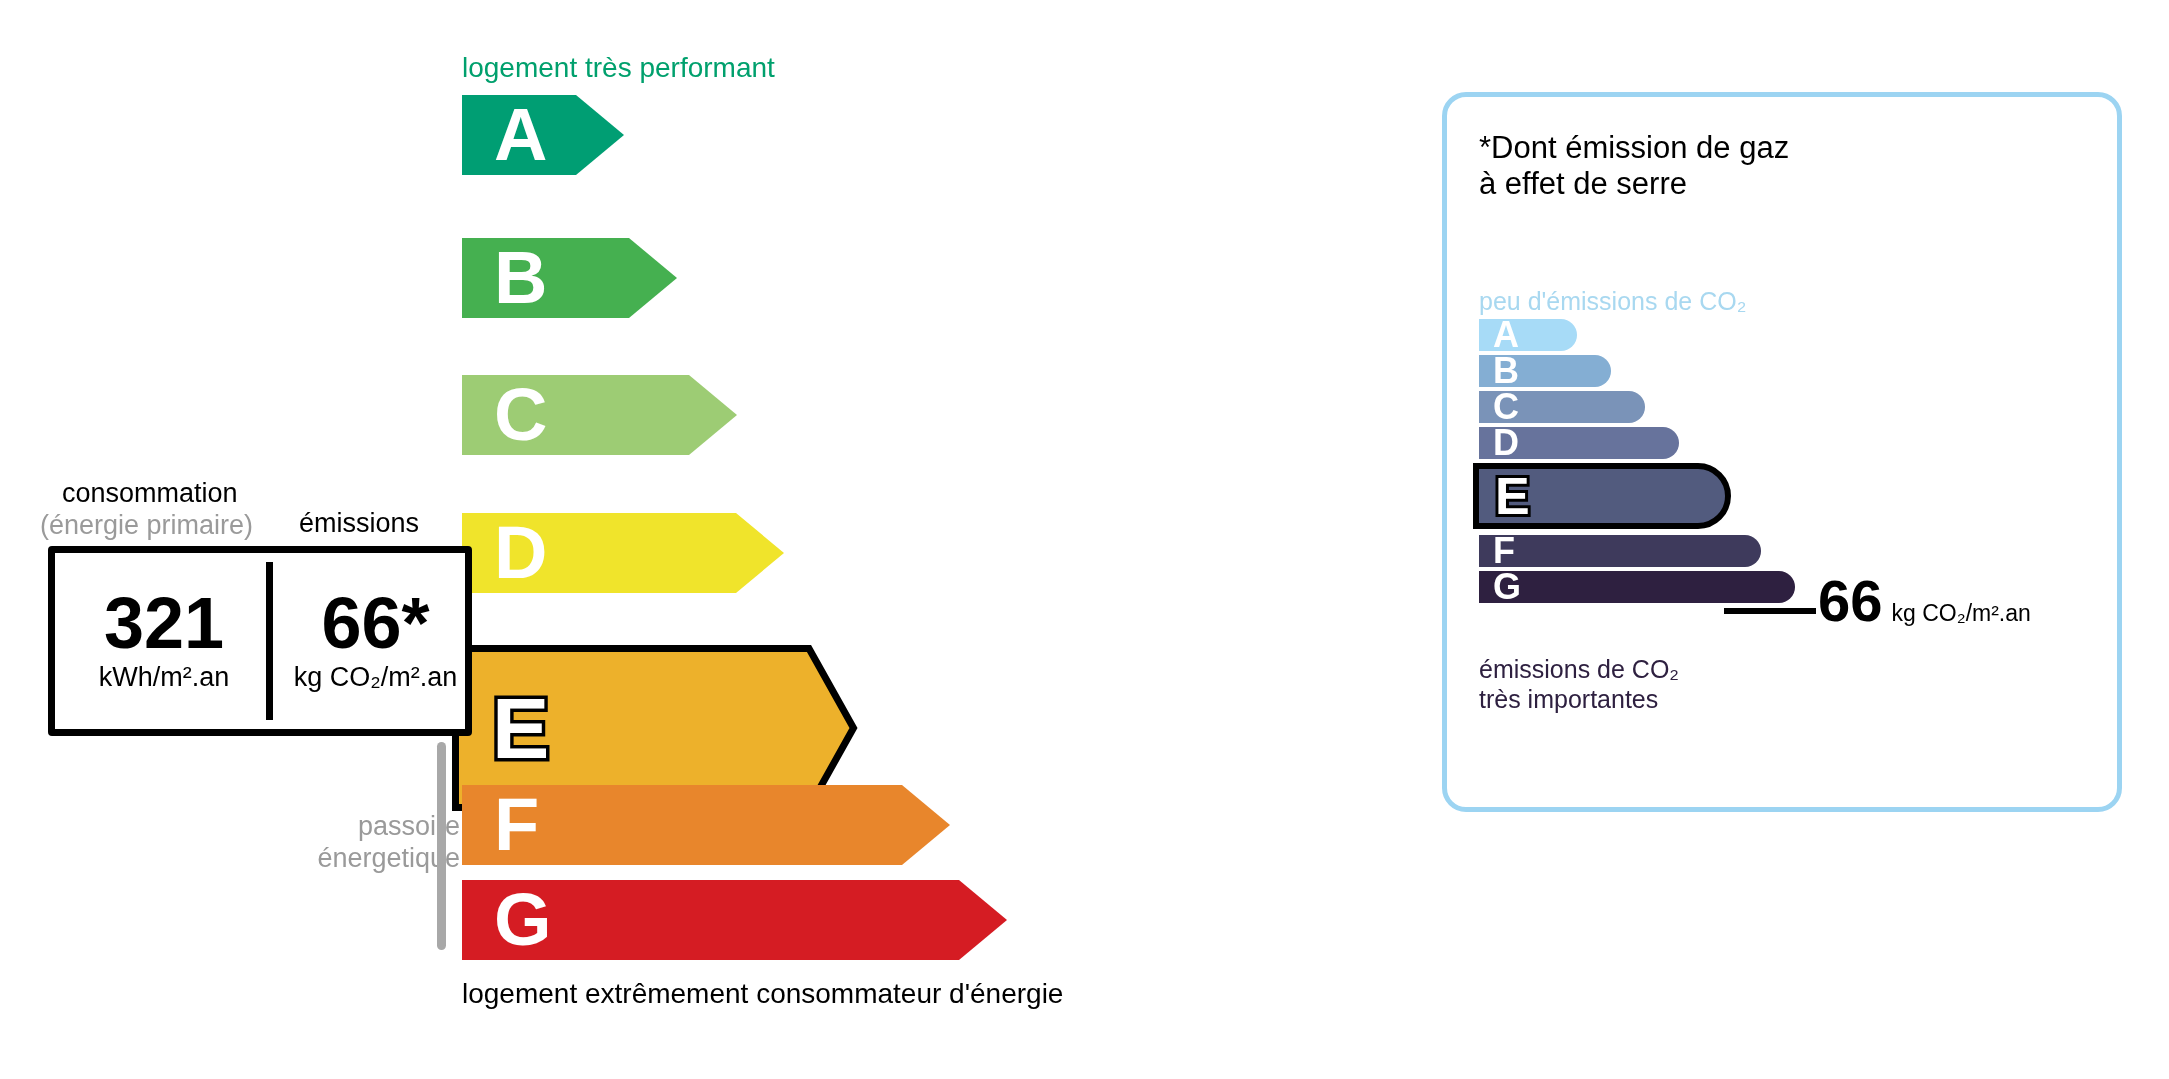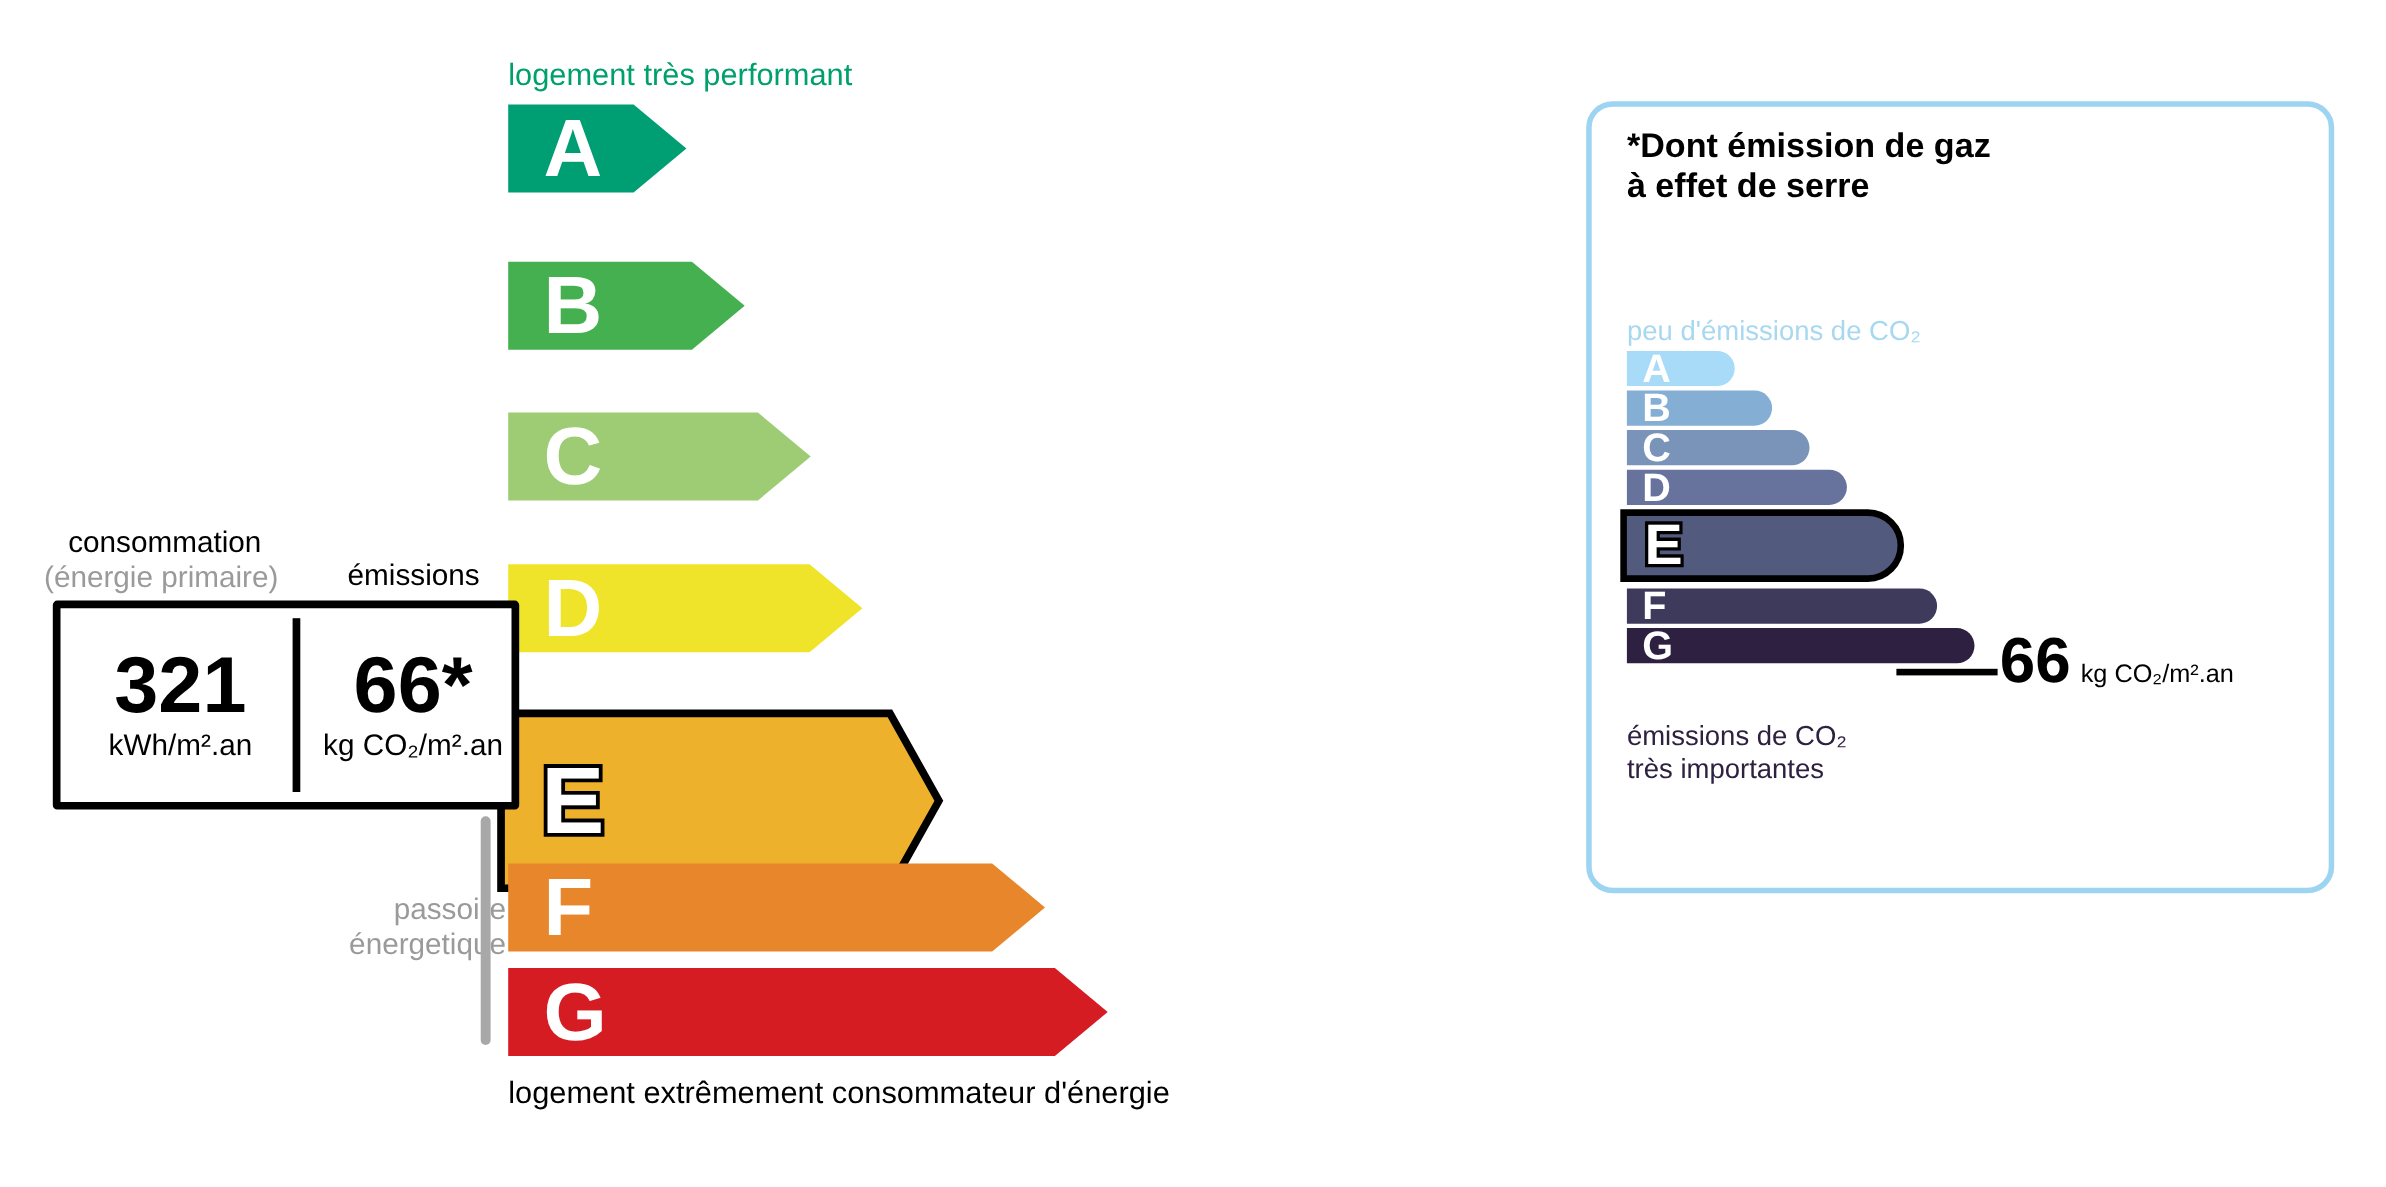--- a/index.html
+++ b/index.html
@@ -54,21 +54,21 @@
   .vcell{position:absolute;top:0;height:100%;display:flex;flex-direction:column;
          align-items:center;justify-content:center;}
   .vcell .num{font-size:72px;font-weight:bold;line-height:0.95;color:#000;}
   .vcell .unit{font-size:27px;color:#000;margin-top:4px;white-space:nowrap;}
   #cell-conso{left:0;width:218px;}
   #cell-emis{left:221px;width:199px;}
 
   .hdr{position:absolute;font-size:27px;white-space:nowrap;color:#000;}
   #hdr-conso{left:62px;top:478px;}
   #hdr-conso-sub{left:40px;top:510px;color:#9A9A9A;}
-  #hdr-emis{left:316px;top:508px;}
+  #hdr-emis{left:299px;top:508px;}
 
   #final-energy{
     position:absolute;left:58px;top:740px;font-size:27px;color:#9A9A9A;
     line-height:1.2;white-space:nowrap;
   }
   #passoire{
     position:absolute;left:280px;top:810px;font-size:27px;color:#9A9A9A;
     line-height:1.2;text-align:right;width:180px;
   }
   #passoire-bar{
@@ -76,21 +76,21 @@
     background:#A8A8A8;border-radius:5px;
   }
 
   
   #co2-panel{
     position:absolute;left:1442px;top:92px;width:680px;height:720px;
     border:5px solid #9CD4F2;border-radius:24px;background:#fff;
     box-sizing:border-box;
   }
   #co2-title{
-    position:absolute;left:32px;top:18px;font-size:31px;font-weight:bold;
+    position:absolute;left:32px;top:33px;font-size:31px;font-weight:normal;
     line-height:1.17;color:#000;white-space:pre-line;
   }
   #co2-top-caption{
     position:absolute;left:32px;top:190px;font-size:25px;color:#A8D8F0;
     white-space:nowrap;
   }
   #co2-bottom-caption{
     position:absolute;left:32px;top:557px;font-size:25px;color:#2E2040;
     line-height:1.2;white-space:pre-line;
   }

